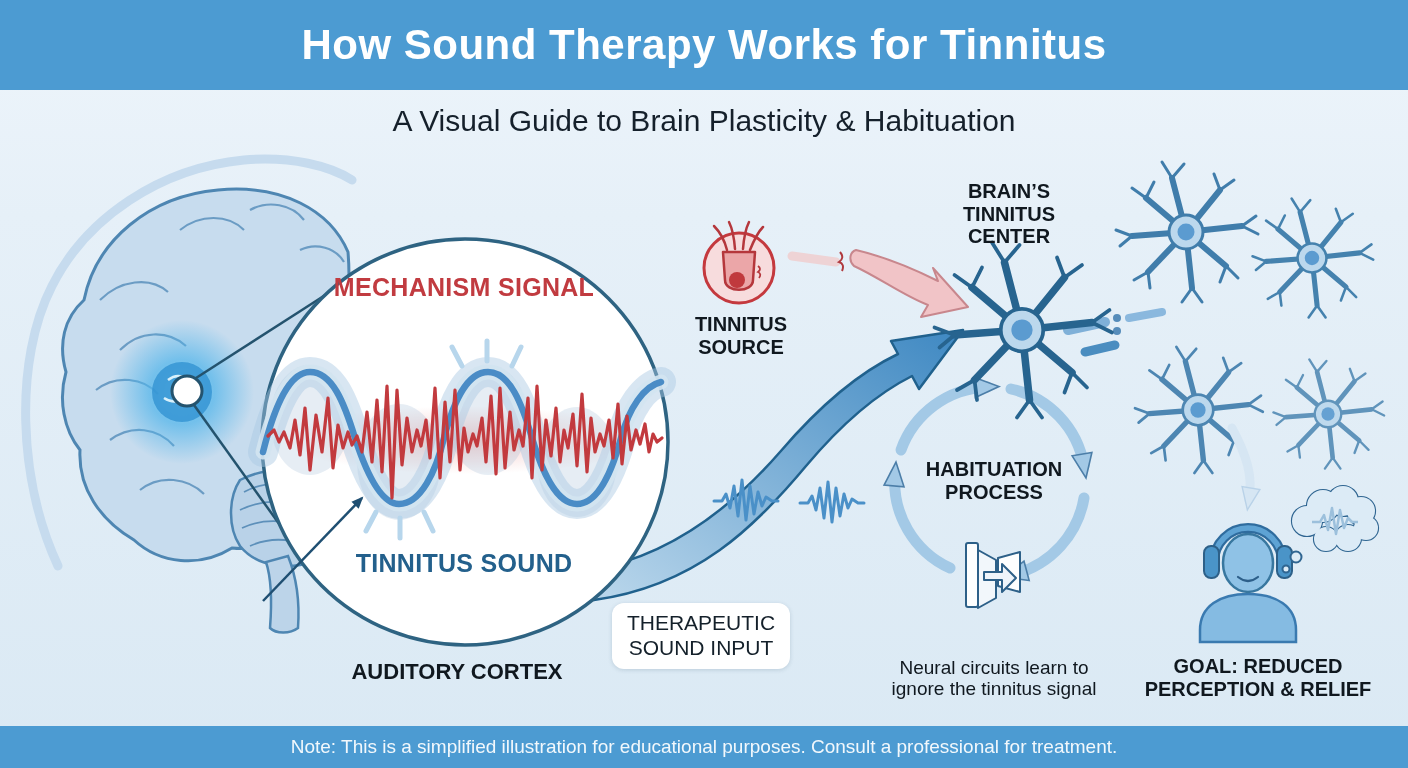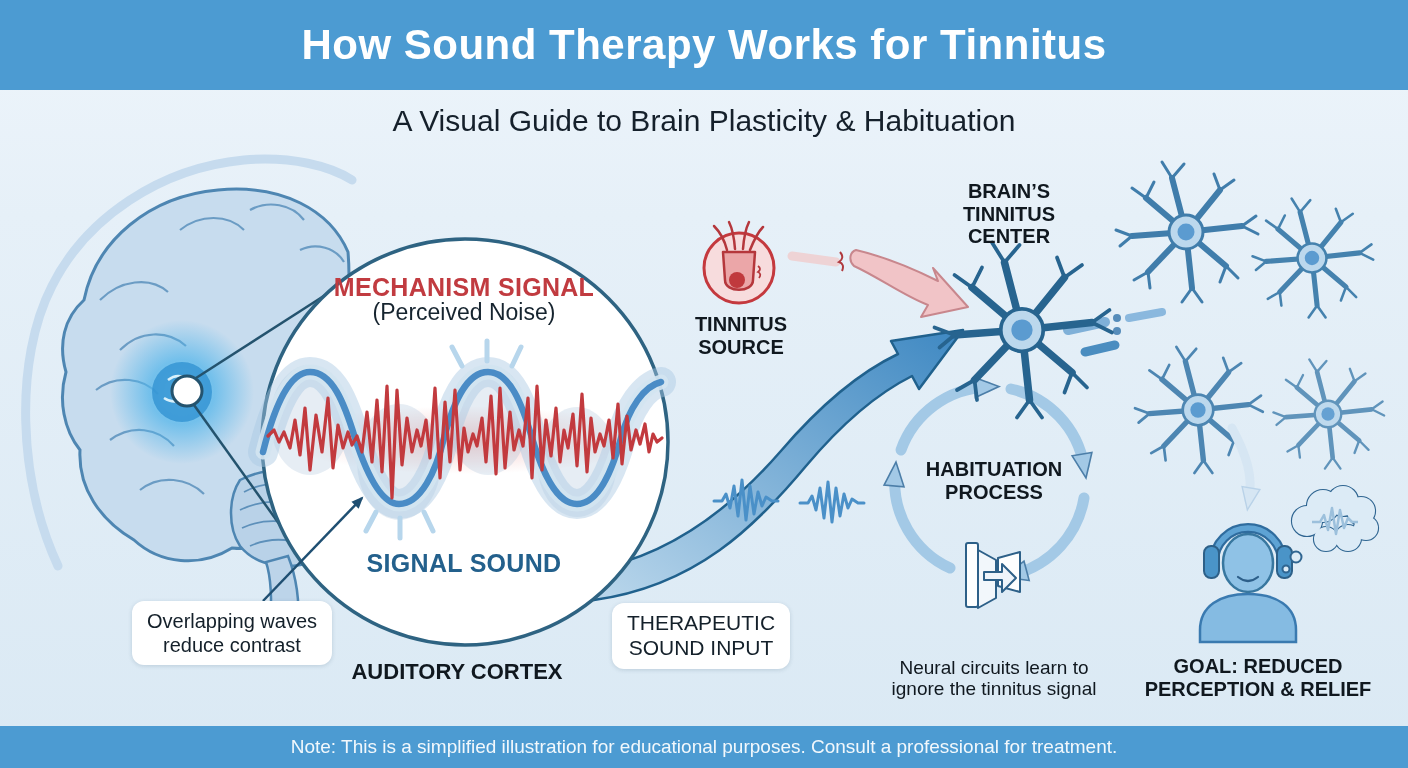--- a/index.html
+++ b/index.html
@@ -253,24 +253,22 @@
     </g>
   </svg>
 
   <header class="banner">
     <h1>How Sound Therapy Works for Tinnitus</h1>
   </header>
 
   <div class="subtitle">A Visual Guide to Brain Plasticity &amp; Habituation</div>
 
   <div class="lbl red" style="left:464px;top:273px;">MECHANISM SIGNAL</div>
-  <div class="lbl paren" style="left:464px;top:299px;">(Perceived Noise)</div>
-  <div class="lbl blue" style="left:464px;top:549px;">SIGNAL SOUND</div>
-
-  <div class="whitebox overlap">Overlapping waves reduce contrast</div>
+  <div class="lbl blue" style="left:464px;top:549px;">TINNITUS SOUND</div>
+
 
   <div class="lbl caps" style="left:457px;top:660px;font-size:22px;white-space:nowrap;">AUDITORY CORTEX</div>
 
   <div class="lbl caps" style="left:741px;top:313px;width:122px;">TINNITUS SOURCE</div>
 
   <div class="lbl caps" style="left:1009px;top:180px;width:126px;">BRAIN’S TINNITUS CENTER</div>
 
   <div class="lbl caps" style="left:994px;top:458px;width:152px;">HABITUATION PROCESS</div>
 
   <div class="lbl" style="left:994px;top:657px;width:226px;font-size:19px;">Neural circuits learn to ignore the tinnitus signal</div>

